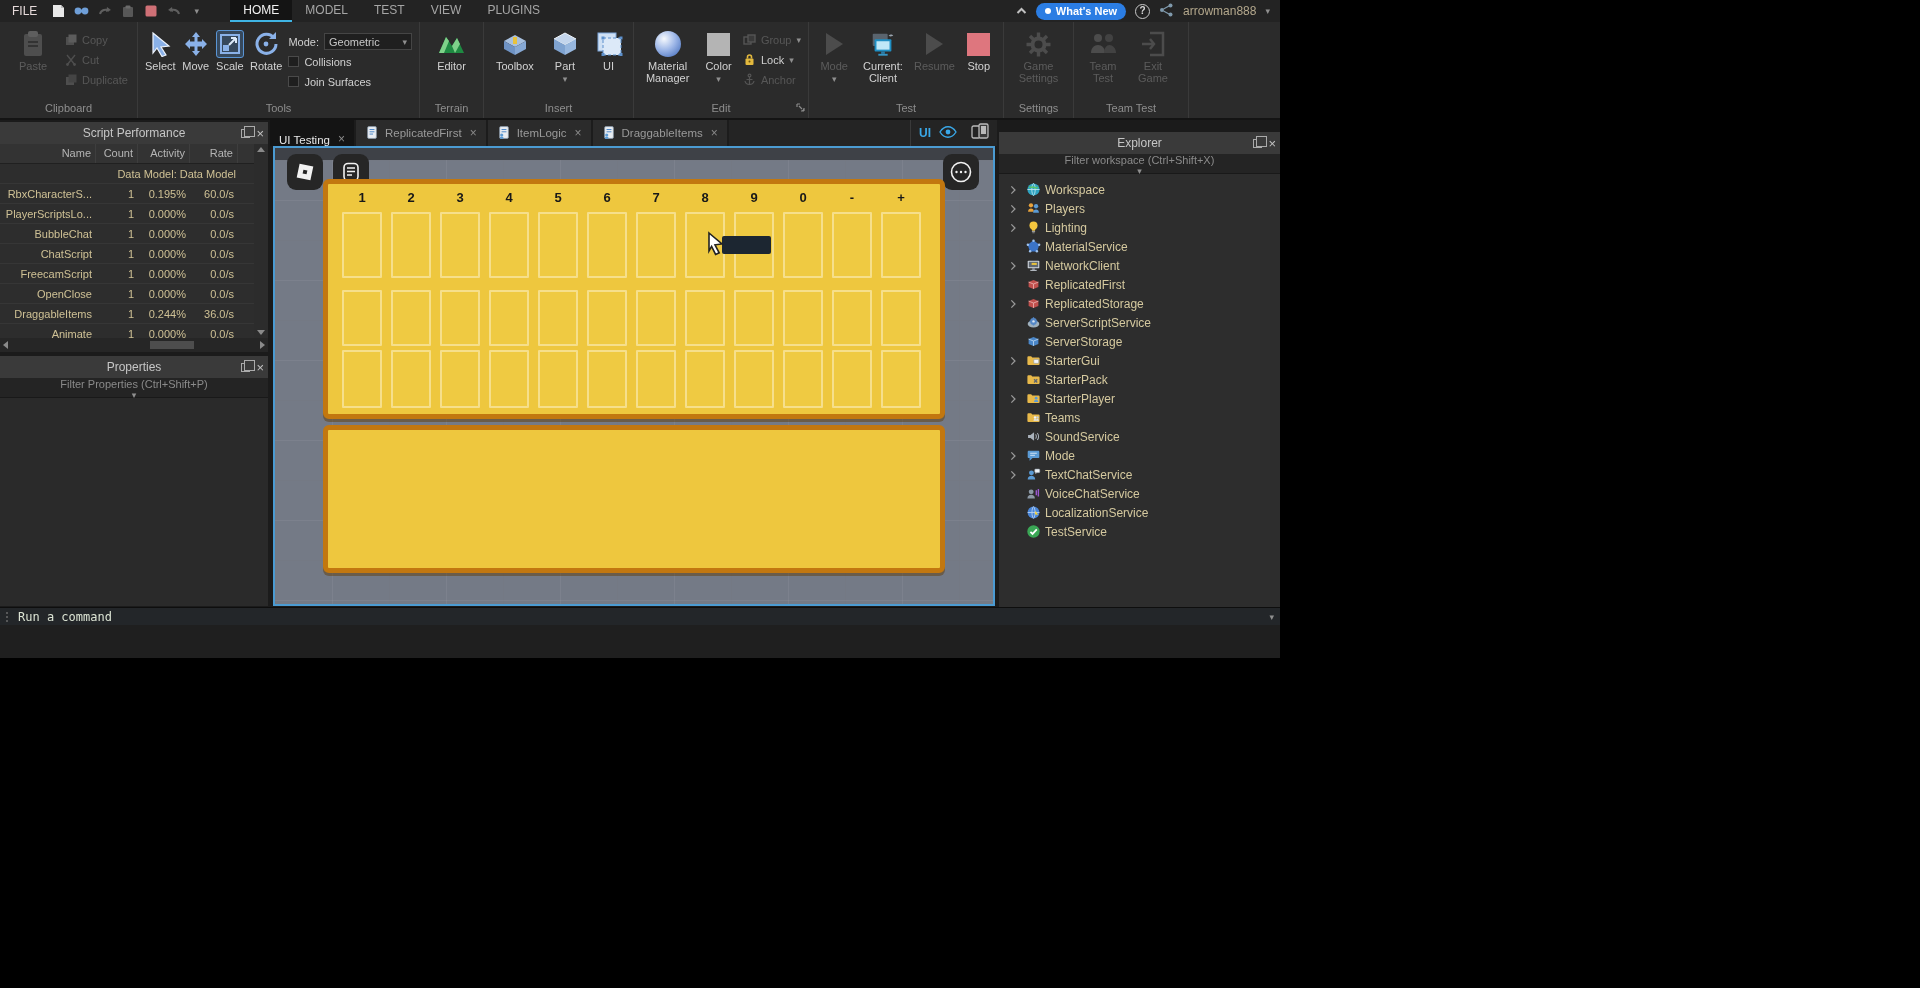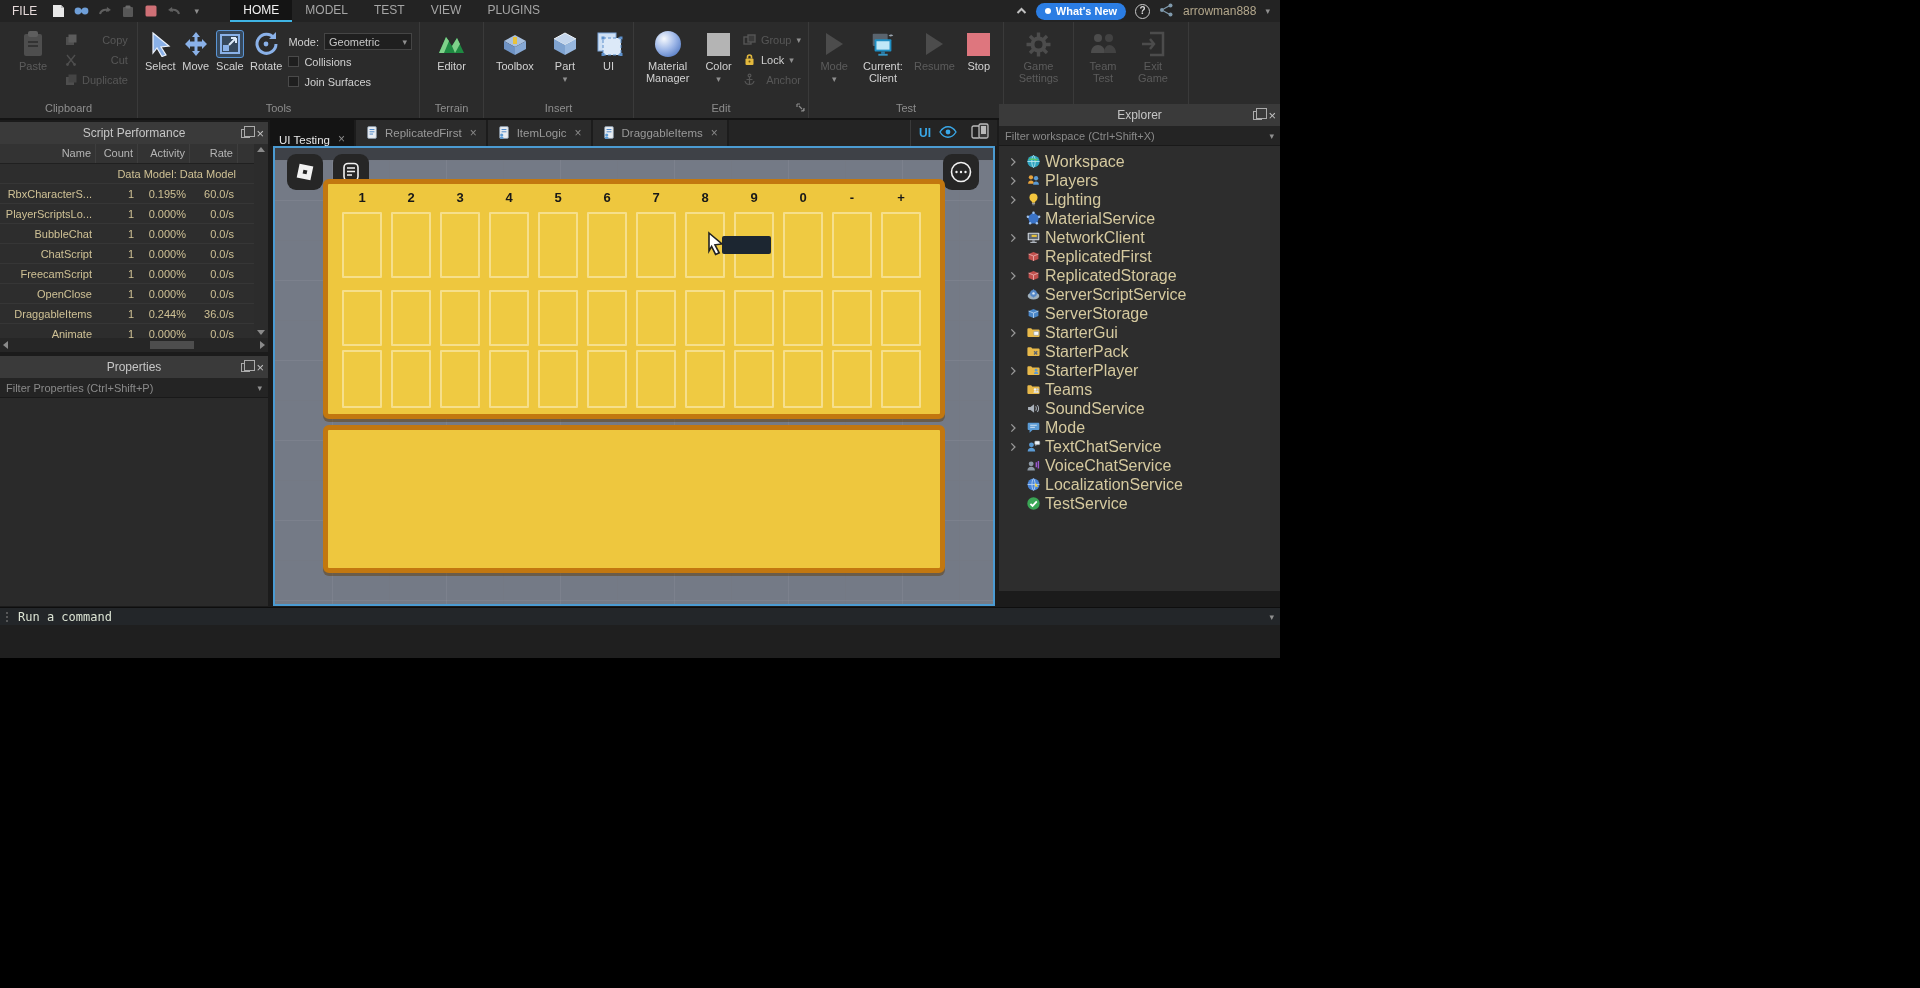--- a/index.html
+++ b/index.html
@@ -32,38 +32,38 @@
   .rgroup { border-right:1px solid #3a3a3a; display:flex; flex-direction:column; position:relative; }
   .rgroup-content { flex:1; display:flex; align-items:flex-start; padding:5px 7px 0 7px; gap:6px; }
   .rgroup-label { height:17px; text-align:center; font-size:11px; color:#8e8e8e; line-height:14px; }
   .bigbtn { width:52px; display:flex; flex-direction:column; align-items:center; gap:2px;
             color:#d2d2d2; font-size:11px; line-height:1.12; text-align:center; padding-top:3px; }
   .bigbtn .bicon { width:28px; height:28px; display:flex; align-items:center; justify-content:center; }
   .bigbtn.disabled { color:#5c5c5c; }
   .bigbtn.selected .bicon { background:rgba(80,140,205,.28); border:1px solid #5590d0; border-radius:3px; }
   .smallcol { display:flex; flex-direction:column; gap:3px; padding-top:4px; }
   .smallbtn { display:flex; align-items:center; gap:5px; font-size:11px; color:#d0d0d0; height:17px; }
-  .smallbtn.disabled { color:#575757;justify-content:space-between; }
+  .smallbtn.disabled { color:#575757; }
   .chk { width:11px; height:11px; background:#1f1f1f; border:1px solid #4a4a4a; }
   .mode-select { width:88px; height:17px; background:#1f1f1f; border:1px solid #454545; color:#c8c8c8;
                  font-size:11px; display:flex; align-items:center; justify-content:space-between; padding:0 4px; }
   .launcher { position:absolute; right:3px; bottom:2px; }
 
   
   .panel { background:#2d2d2d; position:absolute; }
   .panel-title { height:22px; background:#3a3a3a; display:flex; align-items:center; font-size:12px;
                  color:#c6c6c6; position:relative; }
   .panel-title .t { flex:1; text-align:center; }
   .panel-icons { position:absolute; right:4px; top:0; height:22px; display:flex; align-items:center; gap:6px; }
   .float-ico { width:9px; height:9px; border:1px solid #ababab; position:relative; }
   .float-ico:before { content:""; position:absolute; left:2px; top:-4px; width:9px; height:9px;
                       border:1px solid #ababab; background:#3a3a3a; }
   .close-x { color:#c2c2c2; font-size:13px; line-height:13px; }
   .filterbox { height:20px; background:#242424; border-bottom:1px solid #191919; display:flex;
-               align-items:center; font-size:11px; color:#8a8a8a; padding:0 6px; justify-content:space-between; }
+               align-items:center; font-size:11px; color:#8a8a8a; padding:0 6px; justify-content:space-between;flex-direction:column; }
 
   
   #script-perf { top:122px; left:0; width:268px; height:230px; }
   #perf-table { position:absolute; top:22px; left:0; right:0; bottom:14px; overflow:hidden; font-size:11px;text-align:right; }
   .perf-head { display:flex; height:20px; background:#333333; color:#b5b5b5; border-bottom:1px solid #202020; }
   .perf-row { display:flex; height:20px; align-items:center; color:#cfc195; border-bottom:1px solid #363636; }
   .perf-row.section { color:#cfc195; }
   .pc { padding:0 4px; overflow:hidden; white-space:nowrap; }
   .pc-name { width:96px; } .pc-count { width:42px; } .pc-act { width:52px; } .pc-rate { width:48px; }
   .perf-head .pc { border-right:1px solid #3e3e3e; line-height:19px; }
@@ -116,23 +116,23 @@
   .slot { width:40px; border:2px solid #f6df8b; background:#efca42; border-radius:1px; }
   #slots-r1 { margin-top:4px; } #slots-r1 .slot { height:66px; }
   #slots-r2 { margin-top:12px; } #slots-r2 .slot { height:56px; }
   #slots-r3 { margin-top:4px; } #slots-r3 .slot { height:58px; }
 
   #drag-slab { position:absolute; left:447px; top:88px; width:49px; height:18px; background:#1c2631;
                border-radius:2px; z-index:5; }
   #cursor { position:absolute; left:430px; top:83px; z-index:6; }
 
   
-  #explorer { top:104px; left:999px; width:281px; height:487px; }
+  #explorer { top:132px; left:999px; width:281px; height:487px; }
   #explorer-tree { position:absolute; top:44px; left:0; right:0; bottom:0; overflow:hidden; padding-top:4px; }
-  .exp-row { display:flex; align-items:center; height:19px; font-size:16px; color:#d5c99f; padding-left:6px; gap:4px; }
+  .exp-row { display:flex; align-items:center; height:19px; font-size:12px; color:#d5c99f; padding-left:6px; gap:4px; }
   .exp-chev { width:16px; height:14px; display:flex; align-items:center; justify-content:center; }
   .exp-ico { width:16px; height:16px; display:flex; align-items:center; justify-content:center; }
 
   
   #cmdbar { position:absolute; left:0; top:607px; width:1280px; height:18px; background:#232629;
             border-top:1px solid #0e0e0e; display:flex; align-items:center; }
   #cmd-grip { width:10px; display:flex; flex-direction:column; gap:2px; align-items:center; padding-left:4px; }
   #cmd-grip i { width:2px; height:2px; background:#6a6a6a; border-radius:50%; }
   #cmd-text { font-family:"DejaVu Sans Mono", monospace; font-size:12px; color:#dce4d4; padding-left:8px; }
   #cmd-caret { margin-left:auto; padding-right:6px; }

